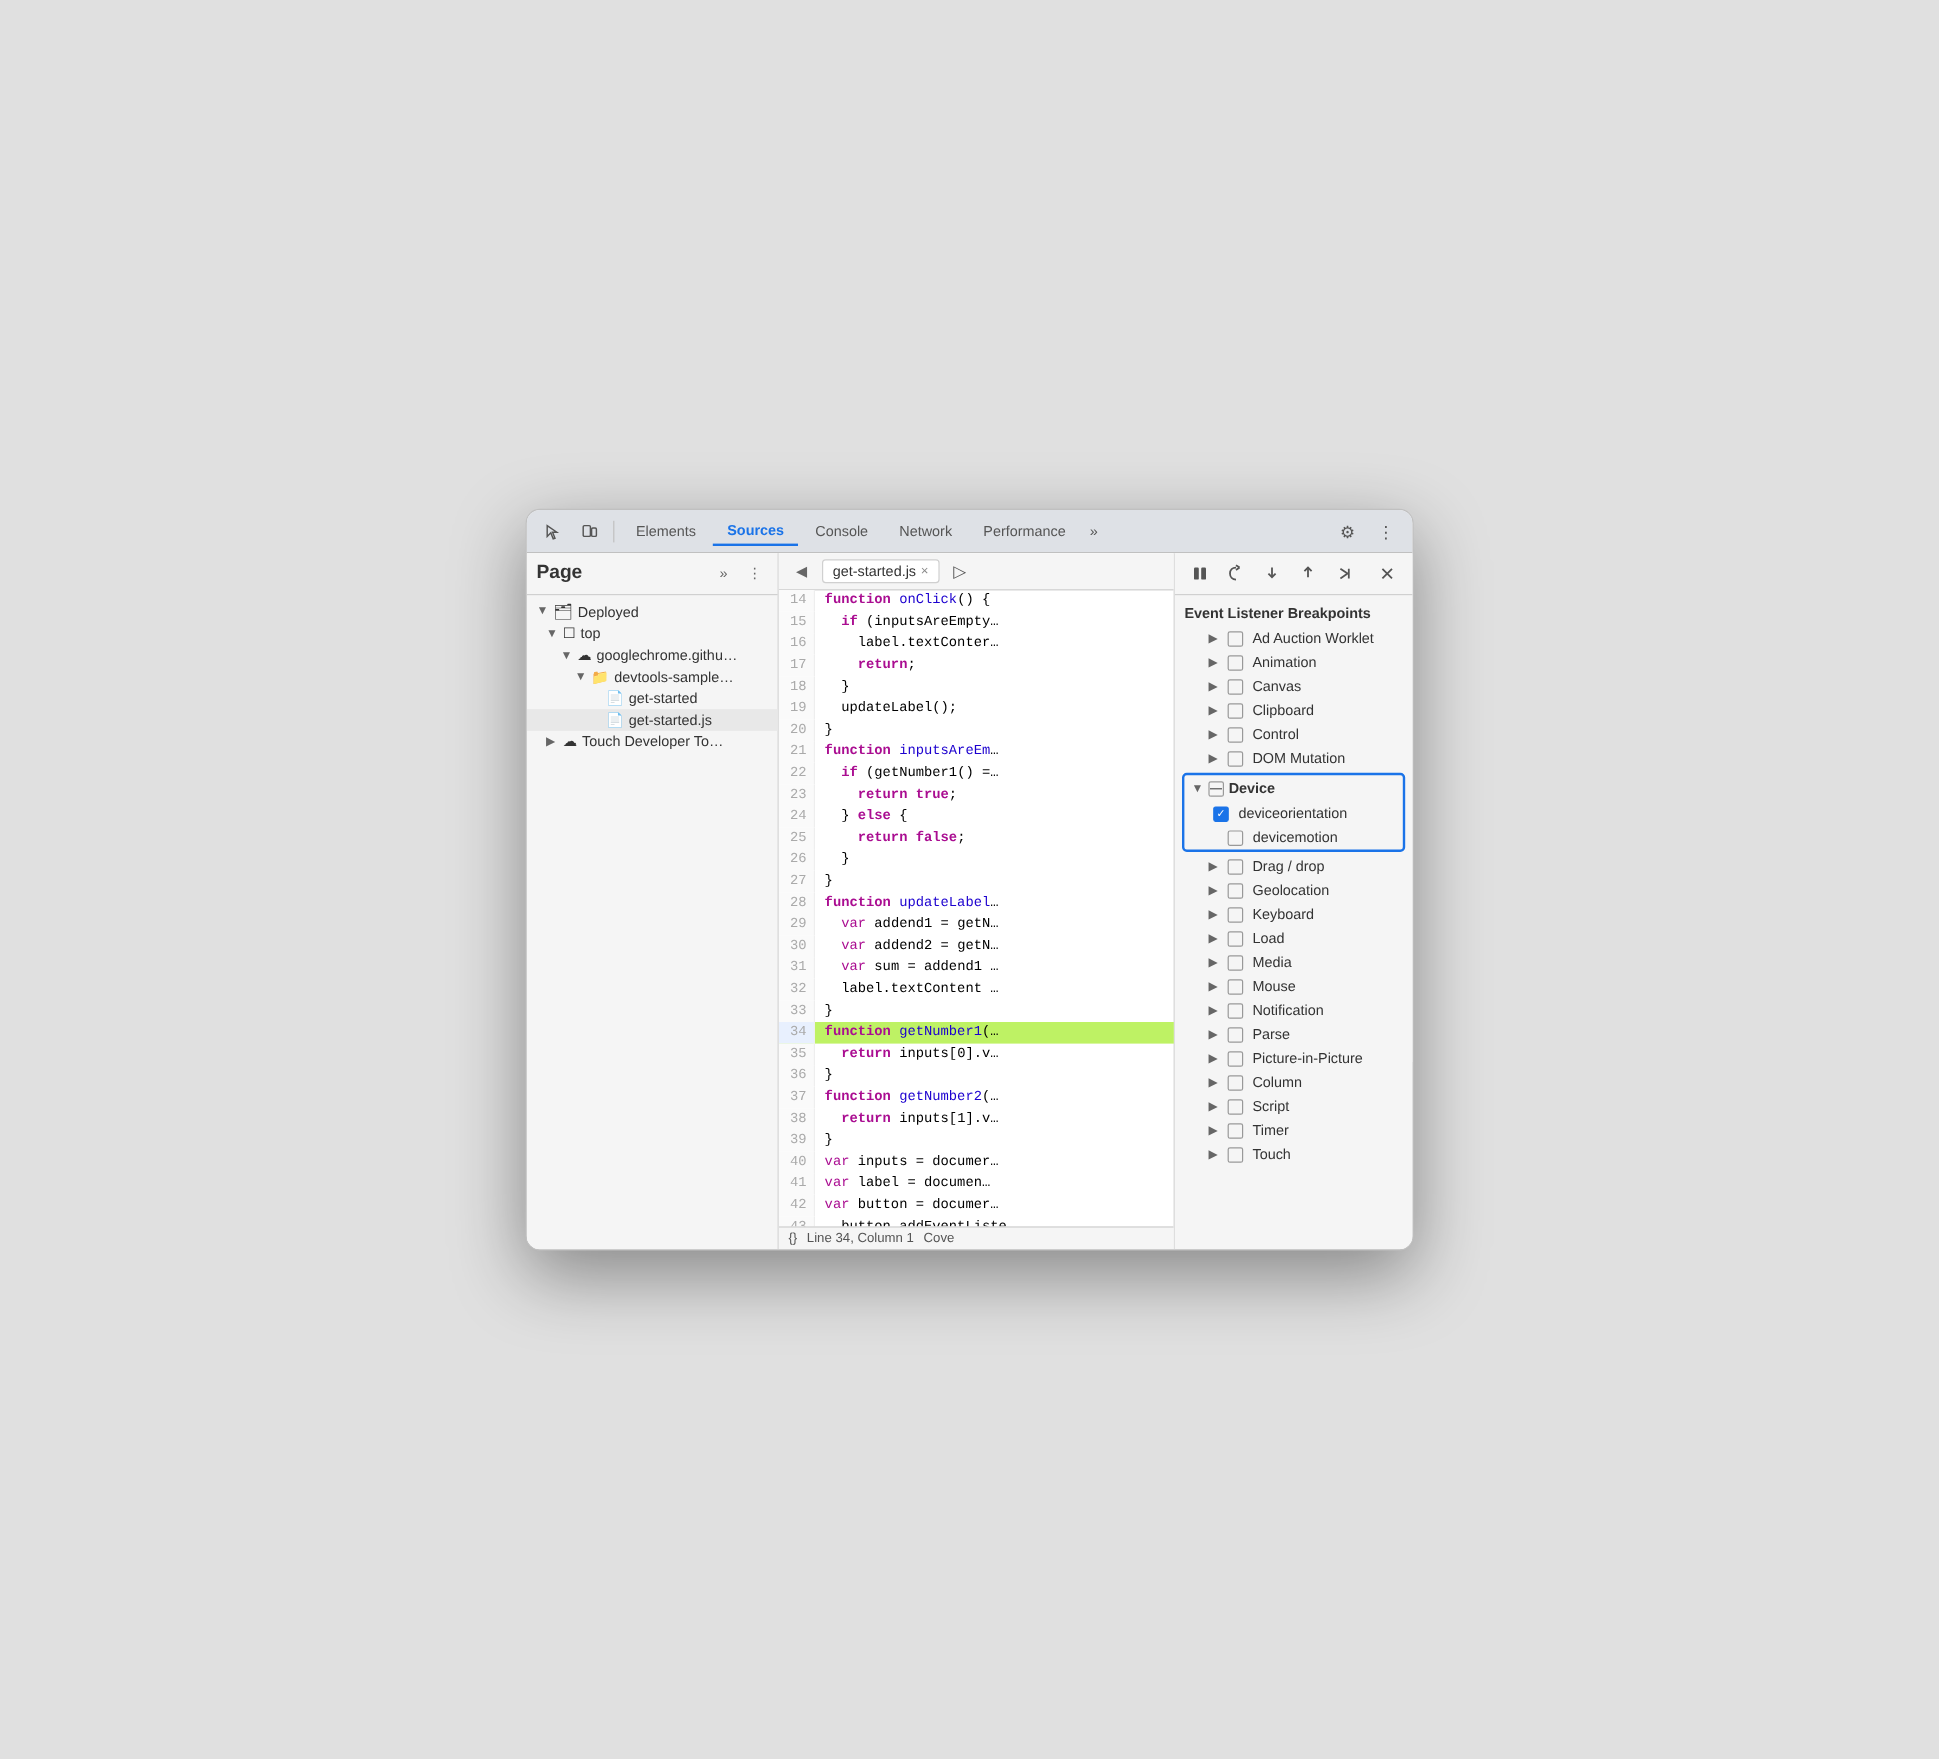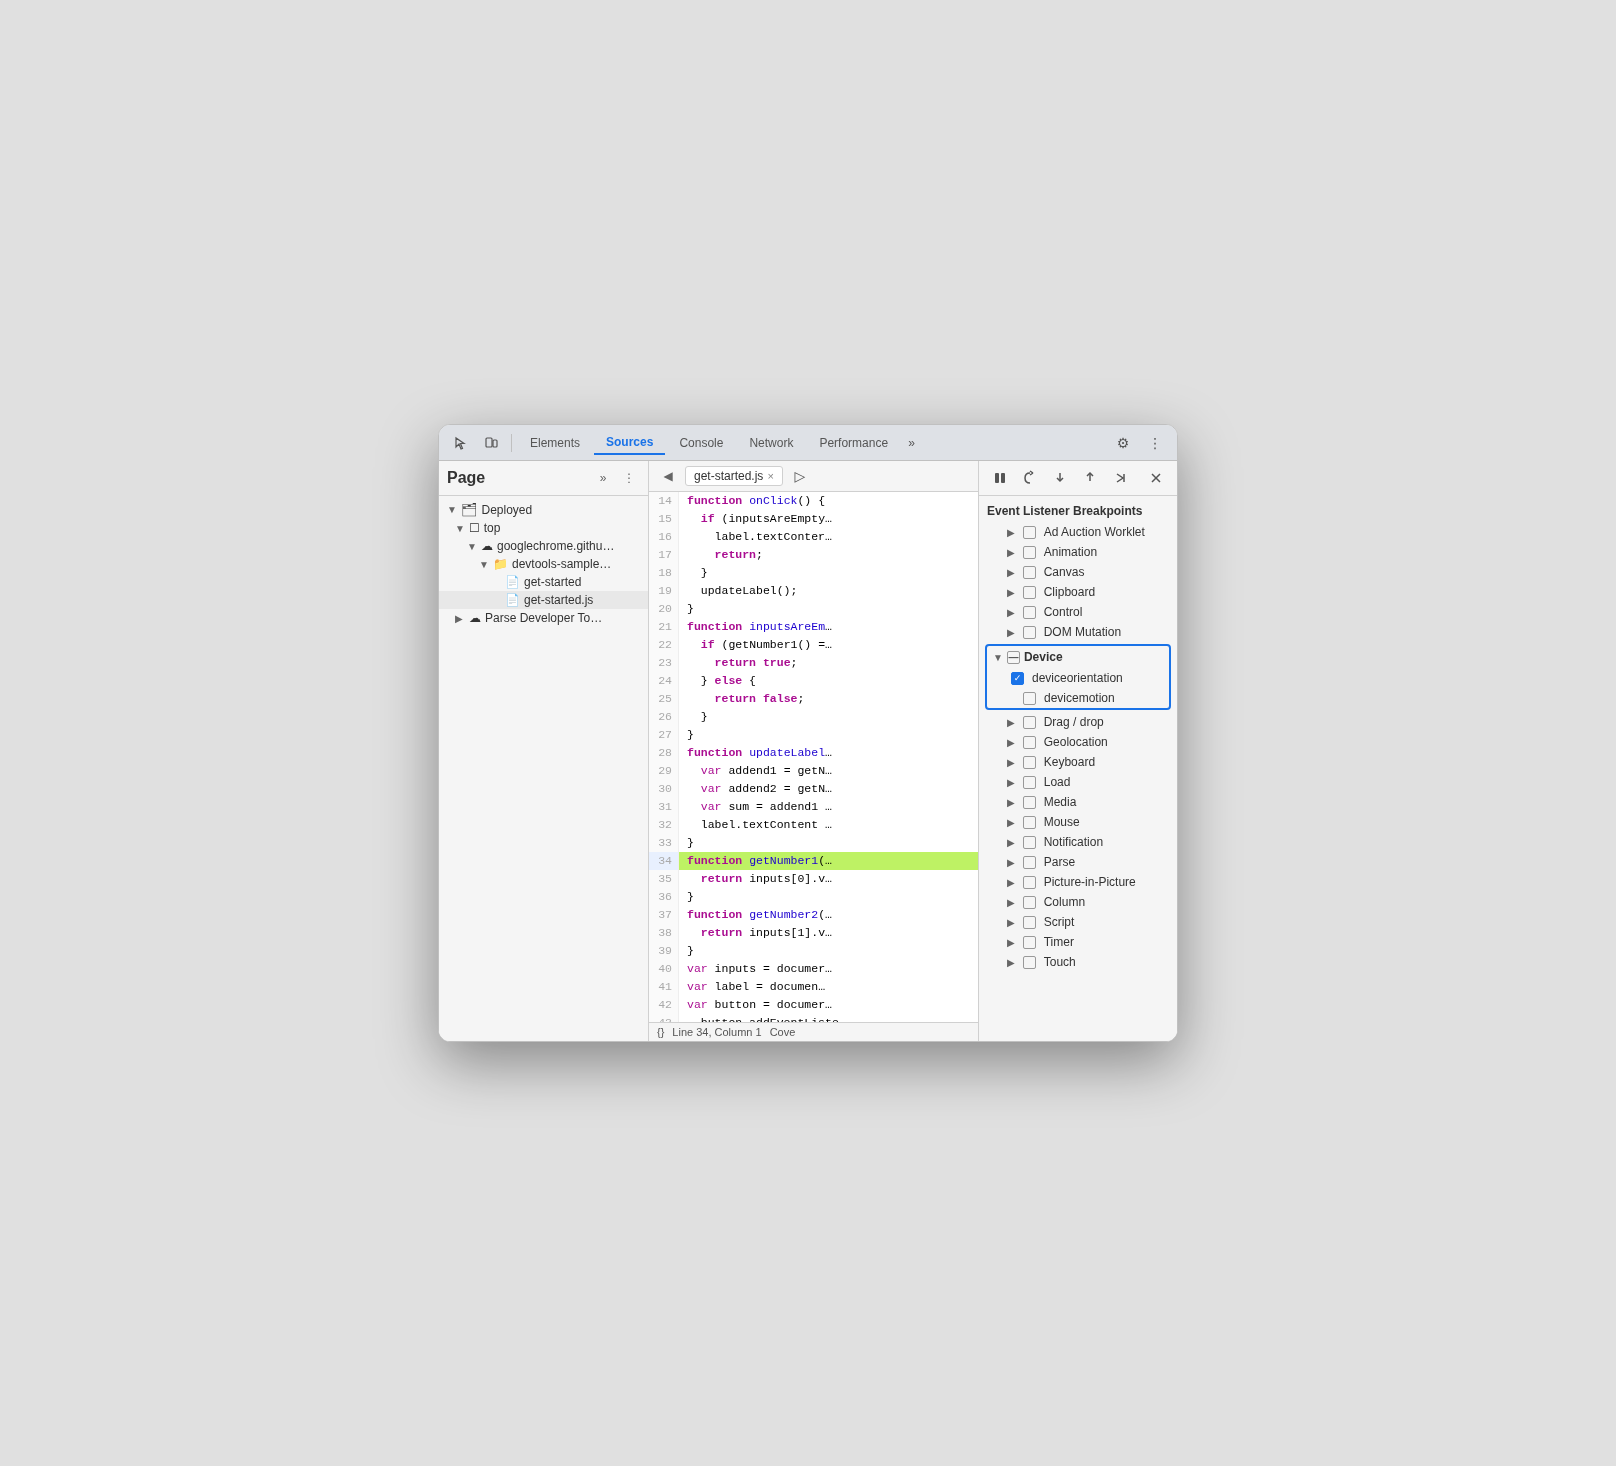--- a/index.html
+++ b/index.html
@@ -412,21 +412,21 @@
 
         <div class="tree-item indent-4 selected">
           <span class="tree-arrow" style="visibility:hidden">▶</span>
           <span style="font-size:12px;color:#f0a800">📄</span>
           <span class="tree-label">get-started.js</span>
         </div>
 
         <div class="tree-item indent-1">
           <span class="tree-arrow">▶</span>
           <span style="font-size:12px">☁</span>
-          <span class="tree-label">Parse Developer To…</span>
+          <span class="tree-label">Touch Developer To…</span>
         </div>
       </div>
     </div>
 
     <div class="code-panel">
       <div class="code-header">
         <div class="code-nav-btn">◀</div>
         <div class="code-tab">
           <span>get-started.js</span>
           <span class="code-tab-close">×</span>

